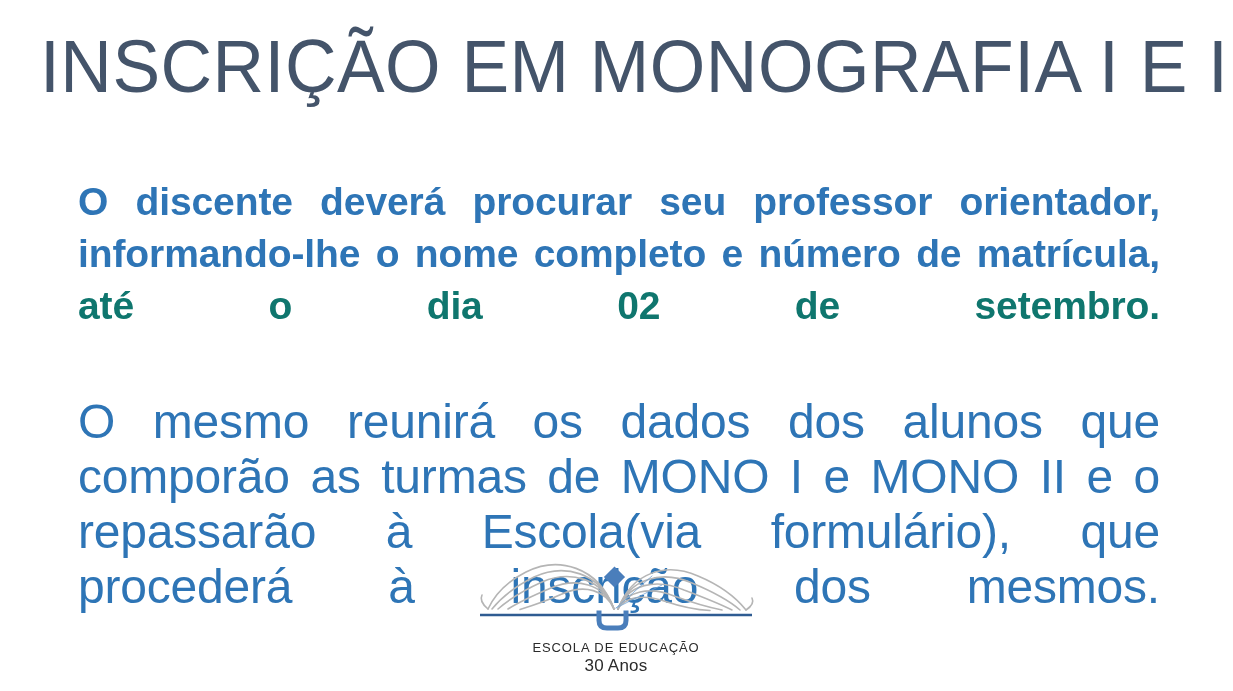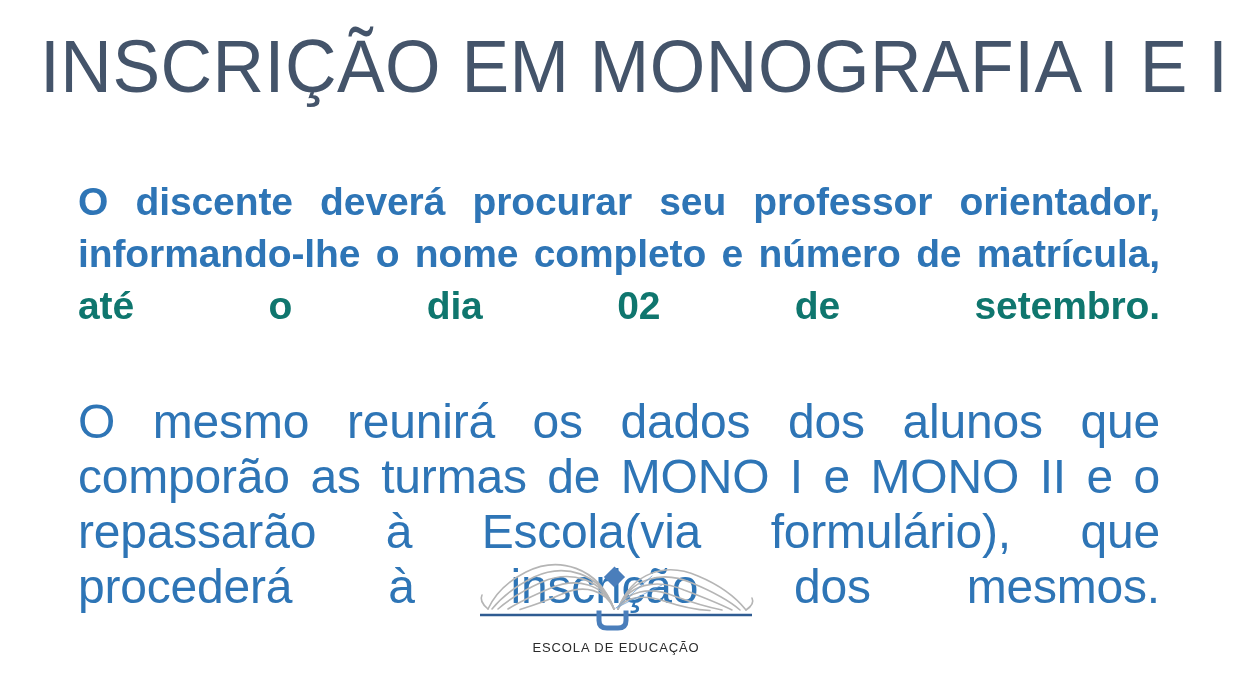--- a/index.html
+++ b/index.html
@@ -171,17 +171,18 @@
 
       <rect x="141" y="17.5" width="15" height="15" transform="rotate(45 148.5 25)" fill="#4a7ebb"></rect>
 
       <line x1="14" y1="63" x2="286" y2="63" stroke="#2f5c92" stroke-width="2.4"></line>
 
       <path d="M133 61 L133 68.5 Q133 76 141 76 L152 76 Q160 76 160 68.5 L160 61" fill="none" stroke="#4a7ebb" stroke-width="5" stroke-linecap="square"></path>
     </svg>
 
     <div class="logo-text">
       <span class="logo-line1">ESCOLA DE EDUCAÇÃO</span>
+      <span class="logo-line2">30 Anos</span>
     </div>
 
   </div>
 
 </div>
 
 </body></html>

